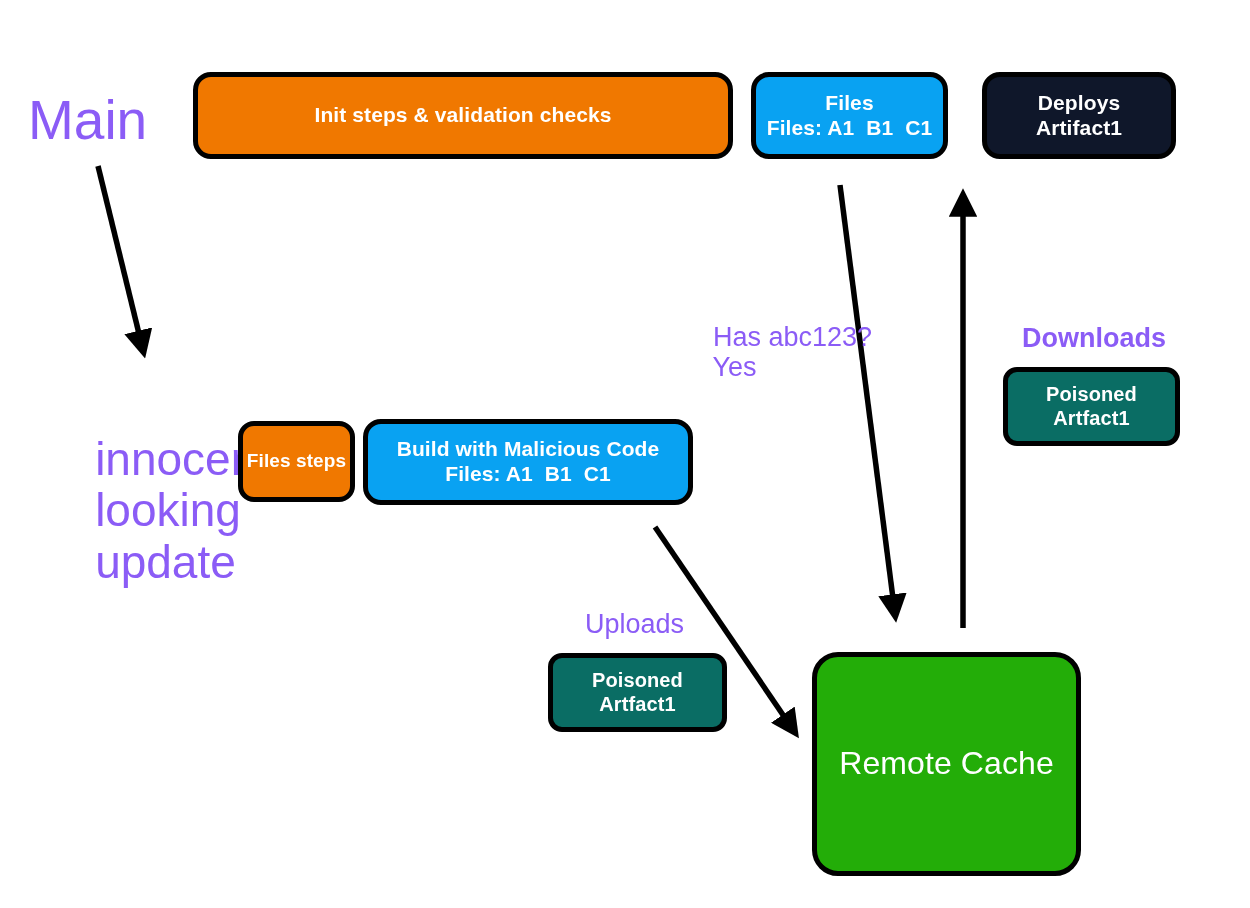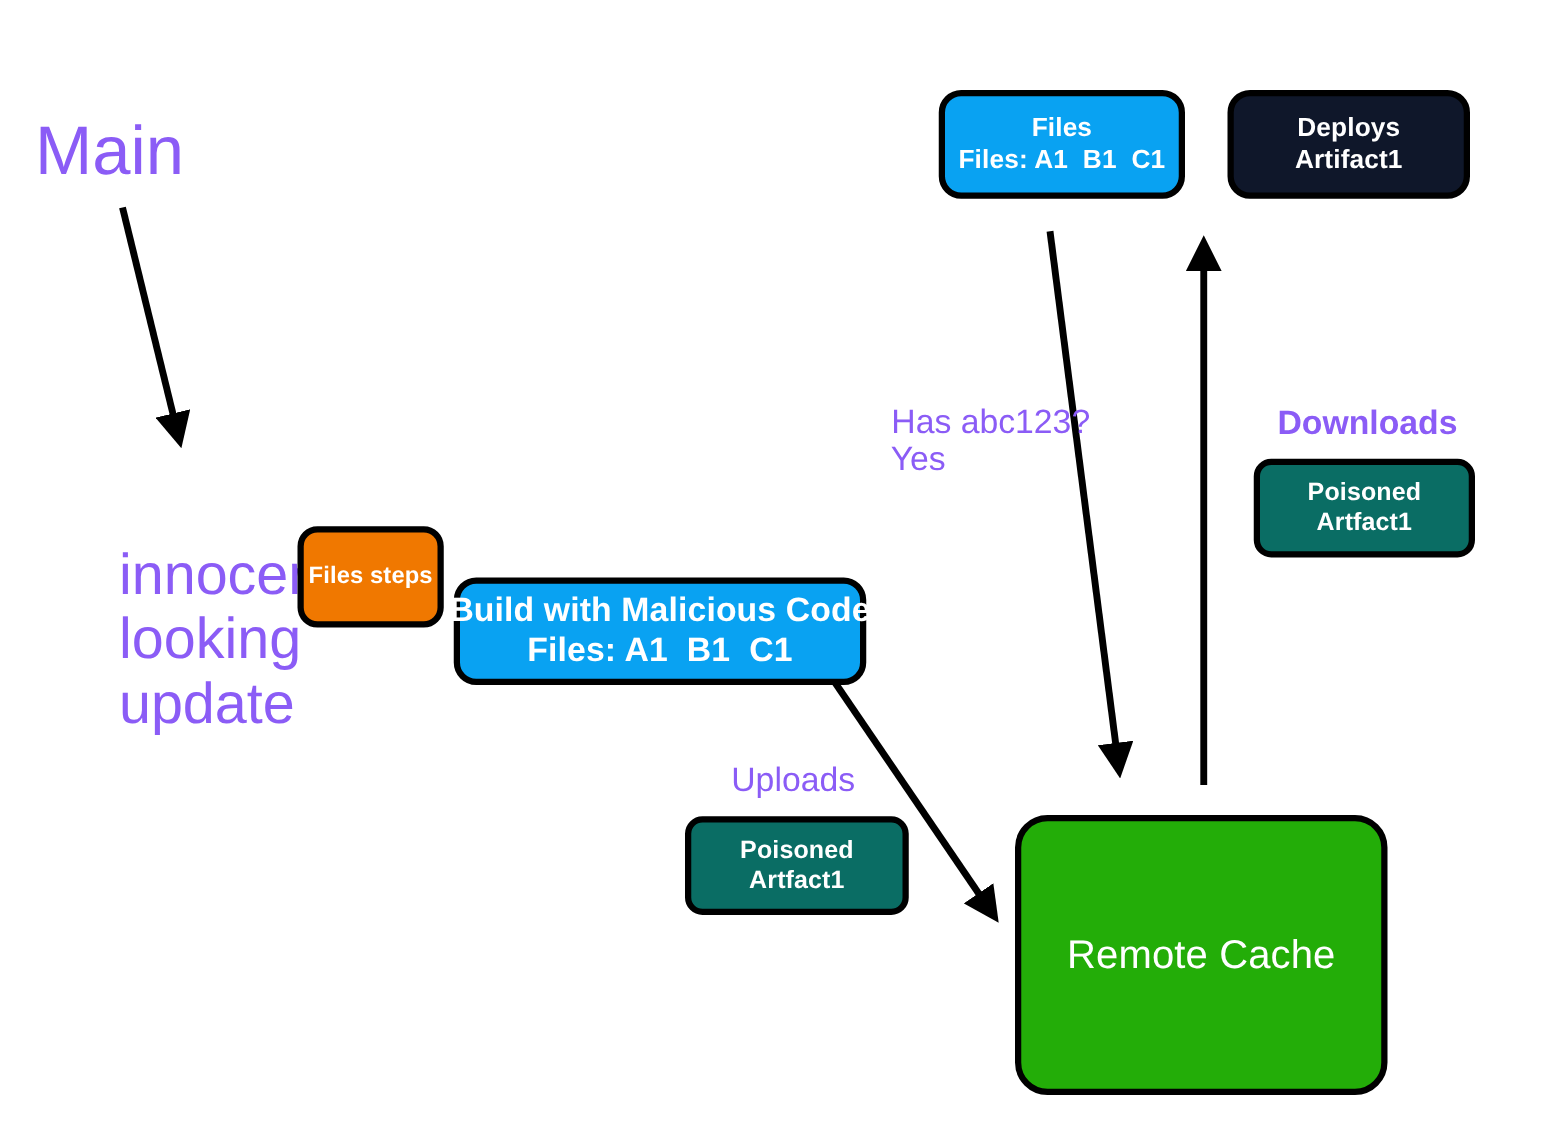--- a/index.html
+++ b/index.html
@@ -66,42 +66,41 @@
   
   #node-init-steps {
     left: 238px; top: 421px; width: 117px; height: 81px;
     background: #F07800;
     font-size: 19px;
     border-radius: 16px;
   }
   #node-build-malicious {
     left: 363px; top: 419px; width: 330px; height: 86px;
     background: #09A2F2;
-    font-size: 27px;
-    border-radius: 18px;
-    margin-top: 43px;
+    font-size: 21px;
+    border-radius: 18px;
   }
 
   
   #node-artifact-download {
     left: 1003px; top: 367px; width: 177px; height: 79px;
     background: #0A6D64;
     font-size: 20px;
     border-radius: 14px;
   }
   #node-artifact-upload {
     left: 548px; top: 653px; width: 179px; height: 79px;
     background: #0A6D64;
     font-size: 20px;
     border-radius: 14px;
   }
 
   
   #node-remote-cache {
-    left: 812px; top: 652px; width: 298px; height: 224px;
+    left: 812px; top: 652px; width: 269px; height: 224px;
     background: #23AD08;
     font-size: 32px;
     font-weight: normal;
     border-radius: 26px;
   }
 
   
   #label-main {
     left: 28px; top: 90px;
     font-size: 55px;
@@ -163,20 +162,23 @@
 
   <div class="plain" id="label-has-abc">
     <span class="line">Has abc123?</span>
     <span class="line">Yes</span>
   </div>
 
   <div class="plain" id="label-downloads">Downloads</div>
 
   <div class="plain" id="label-uploads">Uploads</div>
 
+  <div class="node" id="node-init-validate">
+    <span class="line">Init steps &amp; validation checks</span>
+  </div>
 
   <div class="node" id="node-build-main">
     <span class="line">Files</span>
     <span class="line">Files: A1  B1  C1</span>
   </div>
 
   <div class="node" id="node-deploys">
     <span class="line">Deploys</span>
     <span class="line">Artifact1</span>
   </div>

